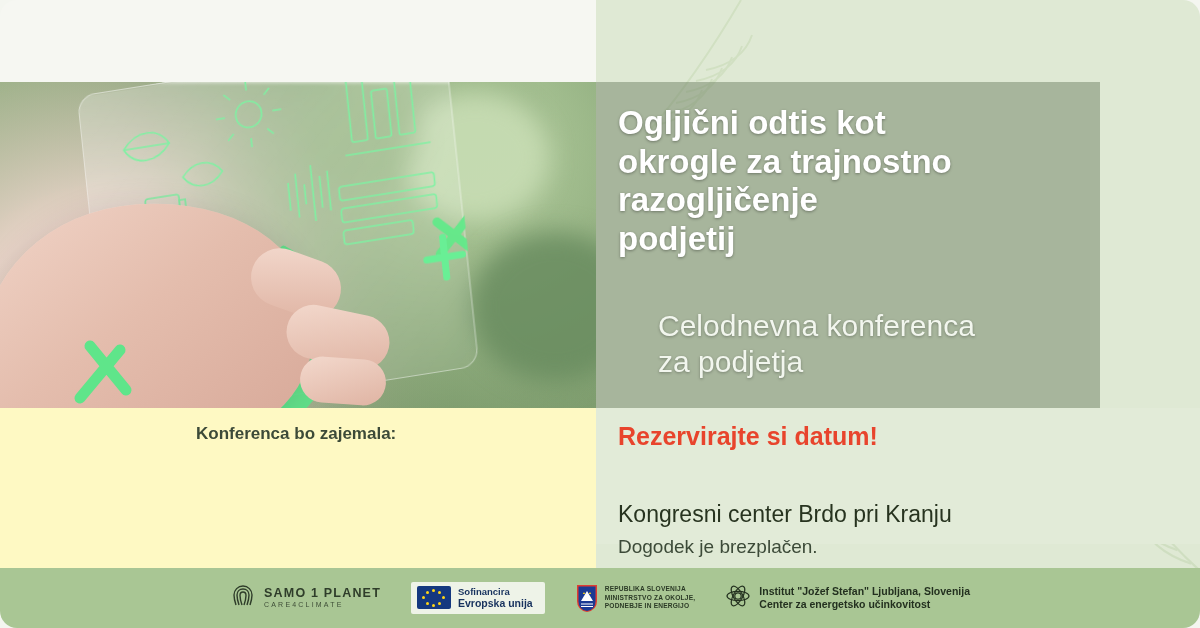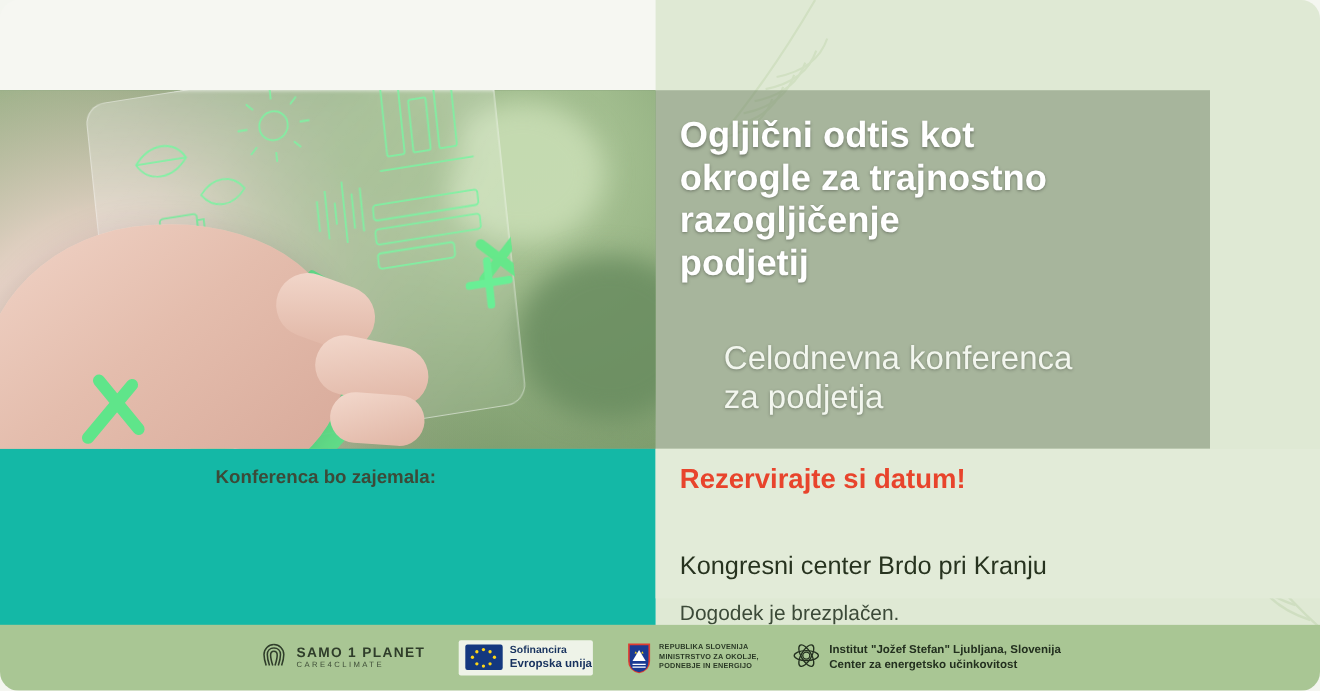--- a/index.html
+++ b/index.html
@@ -119,21 +119,21 @@
     line-height: 1.2;
     font-weight: normal;
     text-shadow: 0 1px 3px rgba(0,0,0,.3);
     margin-left: 40px;
   }
 
   
   .left-bottom {
     position:absolute;
     left:0; top:408px; width:596px; height:188px;
-    background:#14b8a6;
+    background:#fef9c3;
   }
   .bullet-title {
     position:absolute; left:196px; top:16px;
     font-size:17px; font-weight:bold; color:#3c4a38;
   }
   .bullets {
     position:absolute; left:196px; top:44px; width:392px;
     font-size:15.5px; color:#3c4a38; line-height:1.36;
     list-style:none;
   }
@@ -157,39 +157,39 @@
   .big-date {
     position:absolute; left:22px; top:44px;
     color:#27331f; font-size:38px; font-weight:bold;
     letter-spacing:-.3px;
   }
   .venue {
     position:absolute; left:22px; top:93px;
     color:#27331f; font-size:23px; font-weight:normal;
   }
   .free {
-    position:absolute; left:22px; top:140px;
+    position:absolute; left:22px; top:128px;
     color:#3c4a38; font-size:19px;
   }
 
   
   .footer {
     position:absolute;
     left:0; top:568px; width:1200px; height:60px;
     background:#a9c694;
     display:flex; align-items:center; justify-content:center; gap:30px;
   }
   .logo { display:flex; align-items:center; gap:8px; color:#2f3d2a; }
   .logo-mark { flex:0 0 auto; }
   .logo-txt { line-height:1.08; }
   .logo-txt .l1 { font-size:12.5px; font-weight:bold; letter-spacing:1.2px; }
   .logo-txt .l2 { font-size:7px; letter-spacing:2.2px; color:#3d4c36; }
   .eu-box {
     display:flex; align-items:center; gap:7px;
-    background:#eef3e8; border-radius:2px; padding:4px 1px 4px 6px;
+    background:#eef3e8; border-radius:2px; padding:4px 12px 4px 6px;
   }
   .eu-flag {
     width:34px; height:23px; background:#14387f; border-radius:2px;
     position:relative;
   }
   .eu-star {
     position:absolute; width:3px; height:3px; background:#ffd617; border-radius:50%;
   }
   .eu-txt { font-size:9.5px; font-weight:bold; color:#17325e; line-height:1.18; }
   .eu-txt .e2 { font-size:10.5px; }

